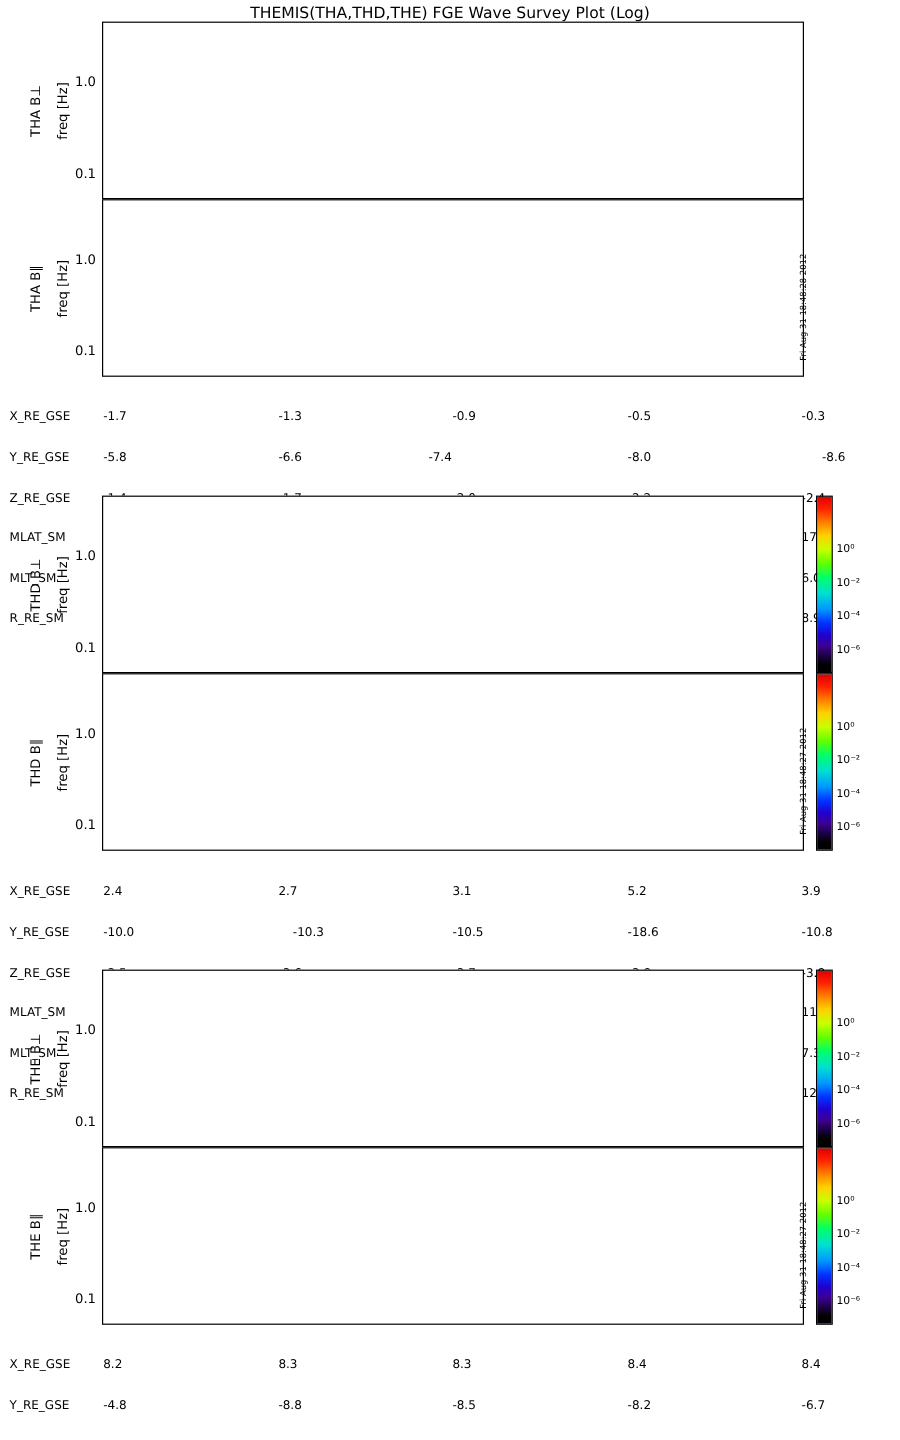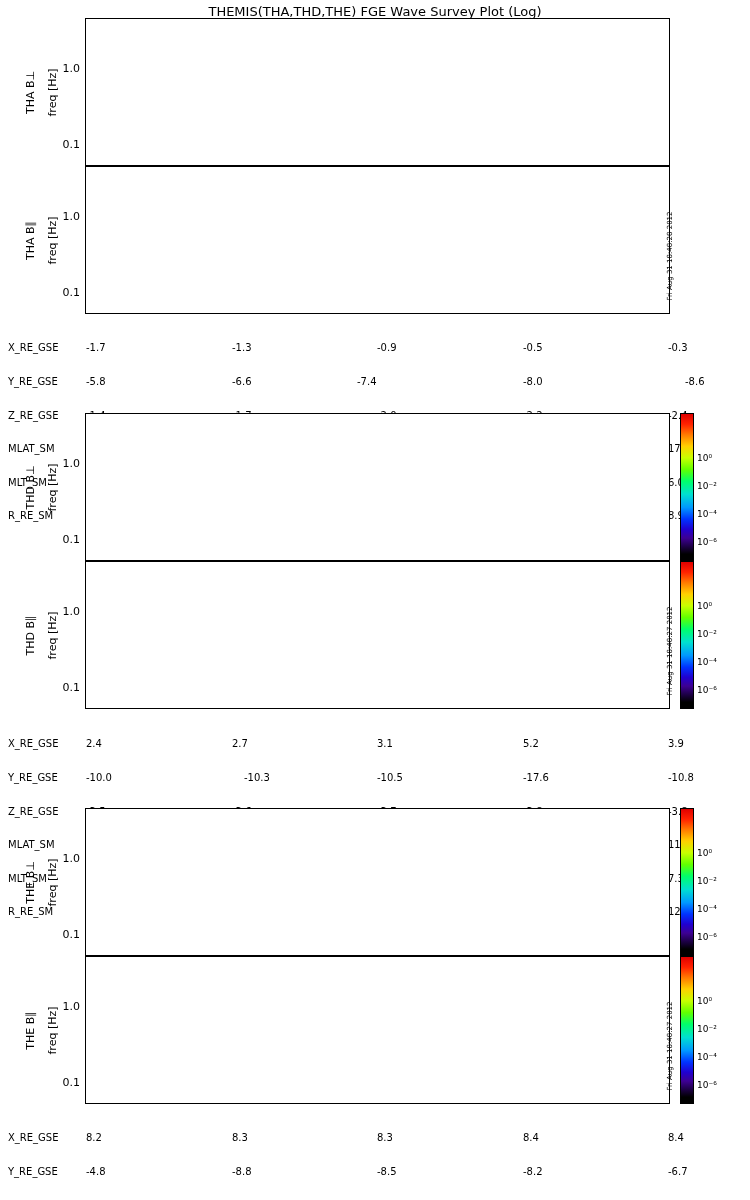--- a/index.html
+++ b/index.html
@@ -57,21 +57,21 @@
 
   <div class="panel" style="left:85px;top:561px;width:585px;height:148px;"></div>
   <div class="ylabel" style="left:-20px;top:629px;width:100px;text-align:center;transform:rotate(-90deg);">THD B∥</div>
   <div class="ylabel" style="left:2px;top:629px;width:100px;text-align:center;transform:rotate(-90deg);">freq [Hz]</div>
   <div class="ytick" style="left:50px;top:605px;width:30px;">1.0</div>
   <div class="ytick" style="left:50px;top:681px;width:30px;">0.1</div>
   <div class="datestamp" style="left:620px;top:647px;width:100px;text-align:center;transform:rotate(-90deg);">Fri Aug 31 18:48:27 2012</div>
 
   <div class="eph" style="left:8px;top:716px;width:720px;">
     <div class="eph-row"><span class="eph-lab">X_RE_GSE</span><span class="eph-v" style="left:78px;">2.4</span><span class="eph-v" style="left:224px;">2.7</span><span class="eph-v" style="left:369px;">3.1</span><span class="eph-v" style="left:515px;">5.2</span><span class="eph-v" style="left:660px;">3.9</span></div>
-    <div class="eph-row"><span class="eph-lab">Y_RE_GSE</span><span class="eph-v" style="left:78px;">-10.0</span><span class="eph-v" style="left:236px;">-10.3</span><span class="eph-v" style="left:369px;">-10.5</span><span class="eph-v" style="left:515px;">-17.6</span><span class="eph-v" style="left:660px;">-10.8</span></div>
+    <div class="eph-row"><span class="eph-lab">Y_RE_GSE</span><span class="eph-v" style="left:78px;">-10.0</span><span class="eph-v" style="left:236px;">-10.3</span><span class="eph-v" style="left:369px;">-10.5</span><span class="eph-v" style="left:515px;">-18.6</span><span class="eph-v" style="left:660px;">-10.8</span></div>
     <div class="eph-row"><span class="eph-lab">Z_RE_GSE</span><span class="eph-v" style="left:78px;">-3.5</span><span class="eph-v" style="left:224px;">-3.6</span><span class="eph-v" style="left:369px;">-3.7</span><span class="eph-v" style="left:515px;">-3.8</span><span class="eph-v" style="left:660px;">-3.8</span></div>
     <div class="eph-row"><span class="eph-lab">MLAT_SM</span><span class="eph-v" style="left:78px;">9.1</span><span class="eph-v" style="left:224px;">9.7</span><span class="eph-v" style="left:369px;">10.2</span><span class="eph-v" style="left:515px;">10.7</span><span class="eph-v" style="left:660px;">11.0</span></div>
     <div class="eph-row"><span class="eph-lab">MLT_SM</span><span class="eph-v" style="left:78px;">7.0</span><span class="eph-v" style="left:224px;">7.1</span><span class="eph-v" style="left:369px;">7.2</span><span class="eph-v" style="left:515px;">7.3</span><span class="eph-v" style="left:660px;">7.3</span></div>
     <div class="eph-row"><span class="eph-lab">R_RE_SM</span><span class="eph-v" style="left:78px;">10.9</span><span class="eph-v" style="left:224px;">11.2</span><span class="eph-v" style="left:369px;">11.5</span><span class="eph-v" style="left:515px;">11.8</span><span class="eph-v" style="left:660px;">12.1</span></div>
   </div>
 
   <div class="panel" style="left:85px;top:808px;width:585px;height:148px;"></div>
   <div class="ylabel" style="left:-20px;top:876px;width:100px;text-align:center;transform:rotate(-90deg);">THE B⊥</div>
   <div class="ylabel" style="left:2px;top:876px;width:100px;text-align:center;transform:rotate(-90deg);">freq [Hz]</div>
   <div class="ytick" style="left:50px;top:852px;width:30px;">1.0</div>

